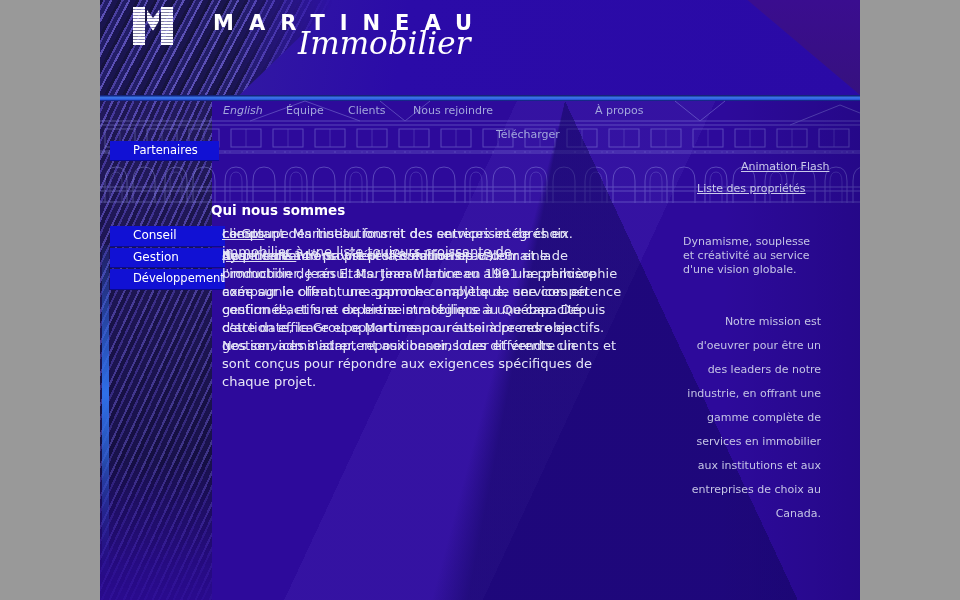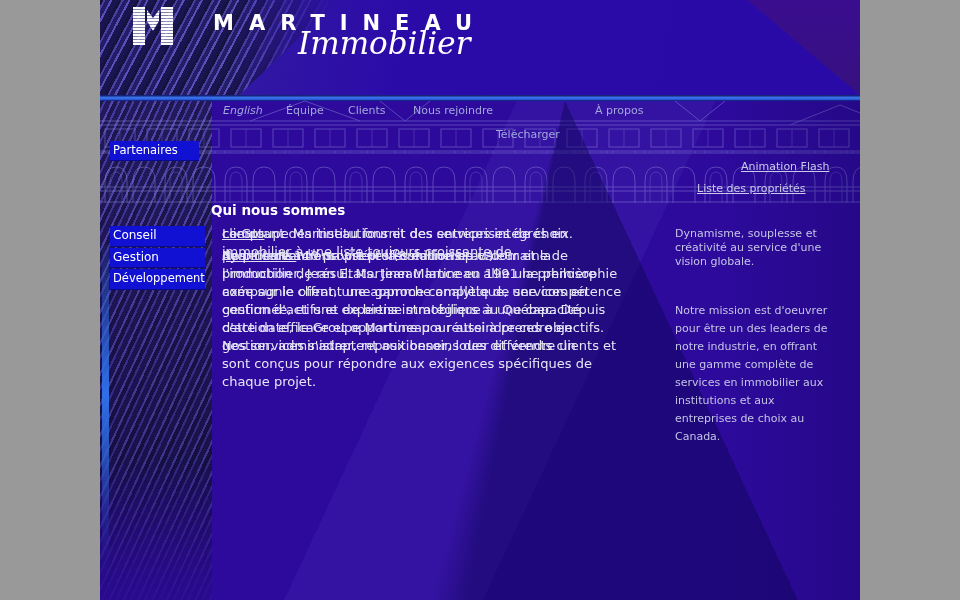--- a/index.html
+++ b/index.html
@@ -44,41 +44,41 @@
           conic-gradient(from 155deg at 465px 0px,rgba(12,4,84,.45) 0deg 36deg,transparent 40deg),
           linear-gradient(115deg,transparent 42%,rgba(150,130,255,.07) 42%,rgba(150,130,255,.07) 62%,transparent 62%),
           linear-gradient(to right,transparent 82%,rgba(10,0,70,.22));}
 
   
   .nav{top:104px;font-size:11px;color:#a2a7dc;white-space:nowrap;cursor:pointer;}
   .n1{left:123px;font-style:italic;} .n2{left:186px;} .n3{left:248px;} .n4{left:313px;} .n5{left:396px;margin-top:24px;} .n6{left:495px;}
 
   
   .btn{left:10px;width:92px;background:#1111D4;color:#fff;font-size:11.5px;line-height:19px;
-       padding-left:3px;cursor:pointer;border-bottom:1px solid #0a0a8e;white-space:nowrap;}
+       padding-left:23px;cursor:pointer;border-bottom:1px solid #0a0a8e;white-space:nowrap;}
   .b-part{top:141px;height:19px;width:86px;}
   .b-conseil{top:226px;height:20px;font-size:12px;}
   .b-gestion{top:248px;height:19px;font-size:12px;}
   .b-dev{top:269px;height:20px;}
 
   
   .page-title{left:111px;top:156px;color:#fff;font-weight:bold;font-size:17px;letter-spacing:.5px;white-space:nowrap;}
   .section-heading{left:111px;top:202px;color:#fff;font-weight:bold;font-size:13.5px;white-space:nowrap;}
   .content{left:122px;top:225px;width:402px;font-size:13px;line-height:18px;color:#e6e6f7;}
   .content p{position:static;margin:0;}
   .content .gap1{margin-top:22px;} .content .gap2{margin-top:6px;}
   .inline-link{color:#dcdcf2;text-decoration:underline;cursor:pointer;}
 
   .quicklink{left:597px;font-size:11px;color:#c9c9ea;text-decoration:underline;cursor:pointer;white-space:nowrap;}
   .q1{top:160px;margin-left:44px;} .q2{top:182px;}
 
   .aside{left:575px;top:227px;width:154px;color:#c4c4e5;font-size:11px;}
-  .aside p{position:static;margin:0;}
+  .aside p{position:static;margin:8px;}
   .aside .p1{line-height:14px;}
-  .aside .p2{margin-top:33px;line-height:18px;}
+  .aside .p2{margin-top:33px;line-height:24px;text-align:right;}
 </style>
 </head>
 <body>
 
 <div class="stage">
   <div class="page">
 
     <div class="header">
       <div class="header-wedge"></div>
     </div>

